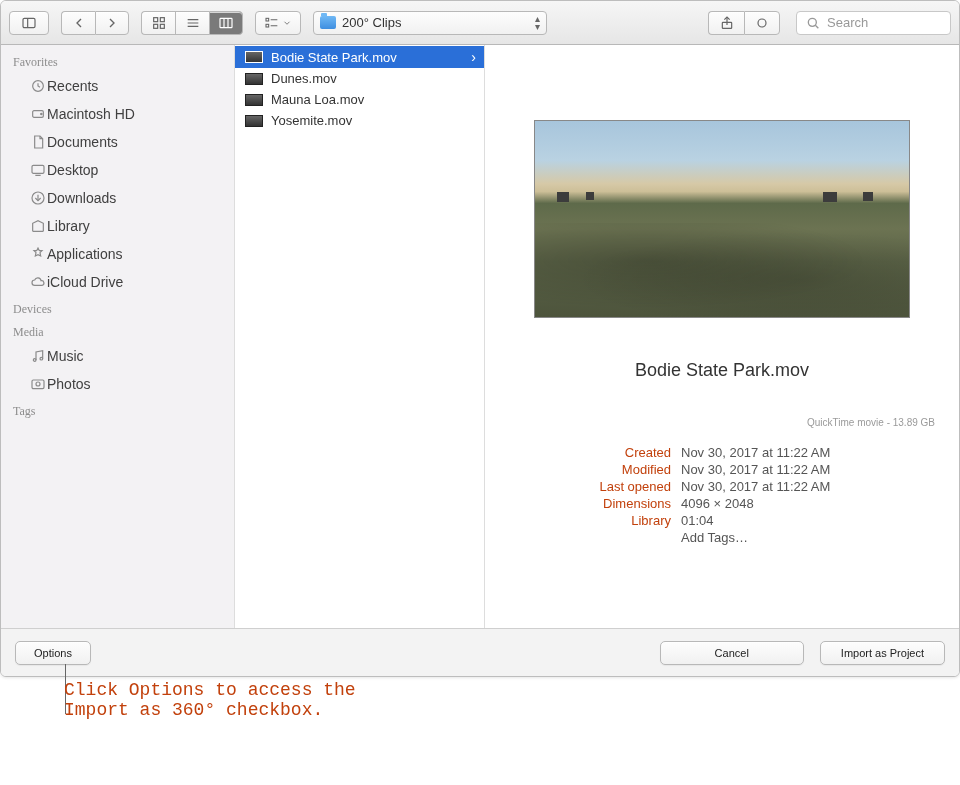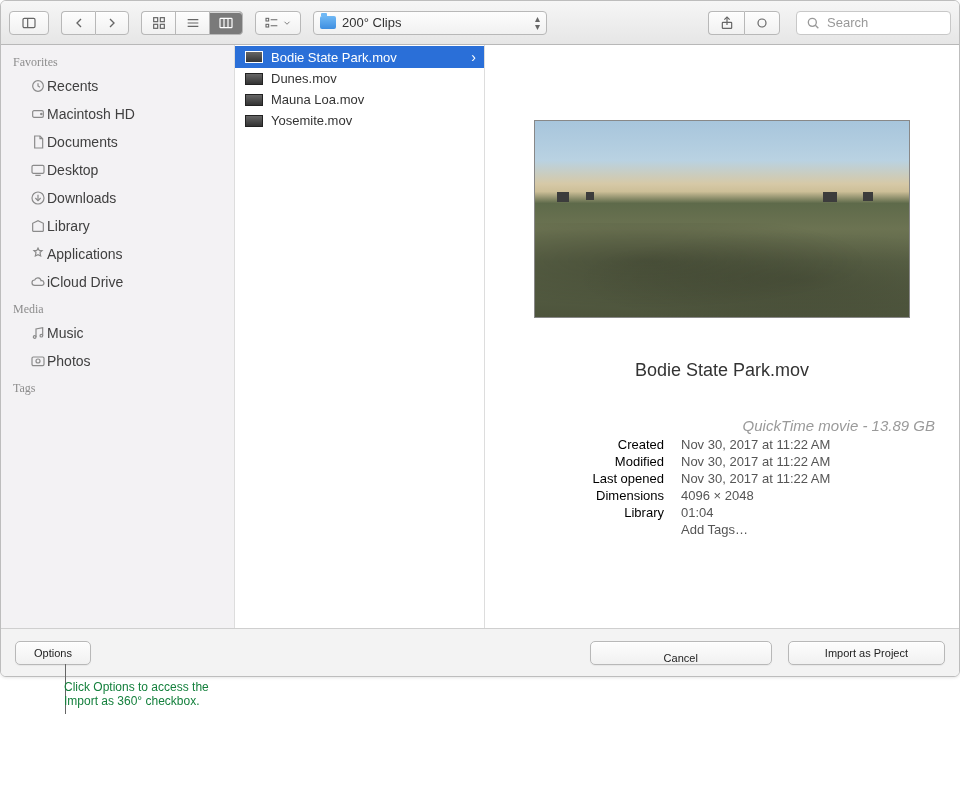--- a/index.html
+++ b/index.html
@@ -172,23 +172,23 @@
   .preview-title {
     margin-top: 42px;
     font-size: 18px;
     color:#333;
   }
   .meta {
     margin-top: 36px;
     width: 100%;
     padding-right: 4px;
   }
-  .meta-line { display:flex; justify-content:flex-end; font-size:15px; color:#9a9a9a; margin-bottom:3px;font-style:italic; }
+  .meta-line { display:flex; justify-content:flex-end; font-size:10px; color:#9a9a9a; margin-bottom:17px; }
   .meta-row { display:flex; font-size:13px; margin:2px 0; }
-  .meta-row .k { width:176px; text-align:right; padding-right:17px; color:#000000; }
+  .meta-row .k { width:176px; text-align:right; padding-right:10px; color:#c2410c; }
   .meta-row .v { color:#555; }
   .add-tags { color:#1a6fe2; }
 
   
   .footer {
     height: 48px;
     border-top: 1px solid #cfcfcf;
     background:#f3f3f3;
     display:flex; align-items:center;
     padding: 0 14px;
@@ -199,29 +199,30 @@
     height: 24px;
     padding: 0 18px;
     background: linear-gradient(#fdfdfd,#f1f1f1);
     border:1px solid #b8b8b8;
     border-radius:5px;
     font-size:11px;
     display:flex; align-items:center;
     color:#222;
     box-shadow: 0 1px 0 rgba(255,255,255,0.7) inset, 0 1px 1px rgba(0,0,0,0.05);
   }
-  .footer-btn.wide { padding: 0 73px; align-items: flex-end; }
+  .footer-btn.wide { padding: 0 54px; }
 
   
   .callout {
     position:absolute;
     left: 64px;
     top: 680px;
-    font-size: 12px;
-    color:#15803d;
+    font-size: 18px;
+    color:#c2410c;
+    font-family:Liberation Mono, monospace;
   }
   .callout-line {
     position:absolute;
     left:65px; top:664px;
     width:1px; height:50px;
     background:#666;
   }
 
   
   .ico { width:16px; height:16px; }
@@ -394,20 +395,21 @@
       </div>
       <div class="sb-item">
         <span class="icon">
             <svg class="ico" viewBox="0 0 24 24" fill="none" stroke="#8b8b8b" stroke-width="1.8">
               <path d="M7 17a4 4 0 010-8 5 5 0 019.6 1A3.5 3.5 0 0118 17H7z"></path>
             </svg>
           </span>
         <span>iCloud Drive</span>
       </div>
 
+      <div class="sb-heading">Devices</div>
 
       <div class="sb-heading">Media</div>
       <div class="sb-item">
         <span class="icon">
             <svg class="ico" viewBox="0 0 24 24" fill="none" stroke="#8b8b8b" stroke-width="1.8">
               <path d="M9 18V6l10-2v12"></path>
               <circle cx="7" cy="18" r="2"></circle>
               <circle cx="17" cy="16" r="2"></circle>
             </svg>
           </span>
@@ -481,21 +483,21 @@
   </div>
 
   <div class="footer">
     <div class="footer-btn">
         <span>Options</span>
       </div>
     <div class="spacer"></div>
     <div class="footer-btn wide">
         <span>Cancel</span>
       </div>
-    <div class="footer-btn" style="padding:0 36px">
+    <div class="footer-btn" style="padding:0 20px">
         <span>Import as Project</span>
       </div>
   </div>
 
 </div>
 
 <div class="callout-line"></div>
 <div class="callout" id="callout">Click Options to access the<br>Import as 360° checkbox.</div>
 
 </body></html>

